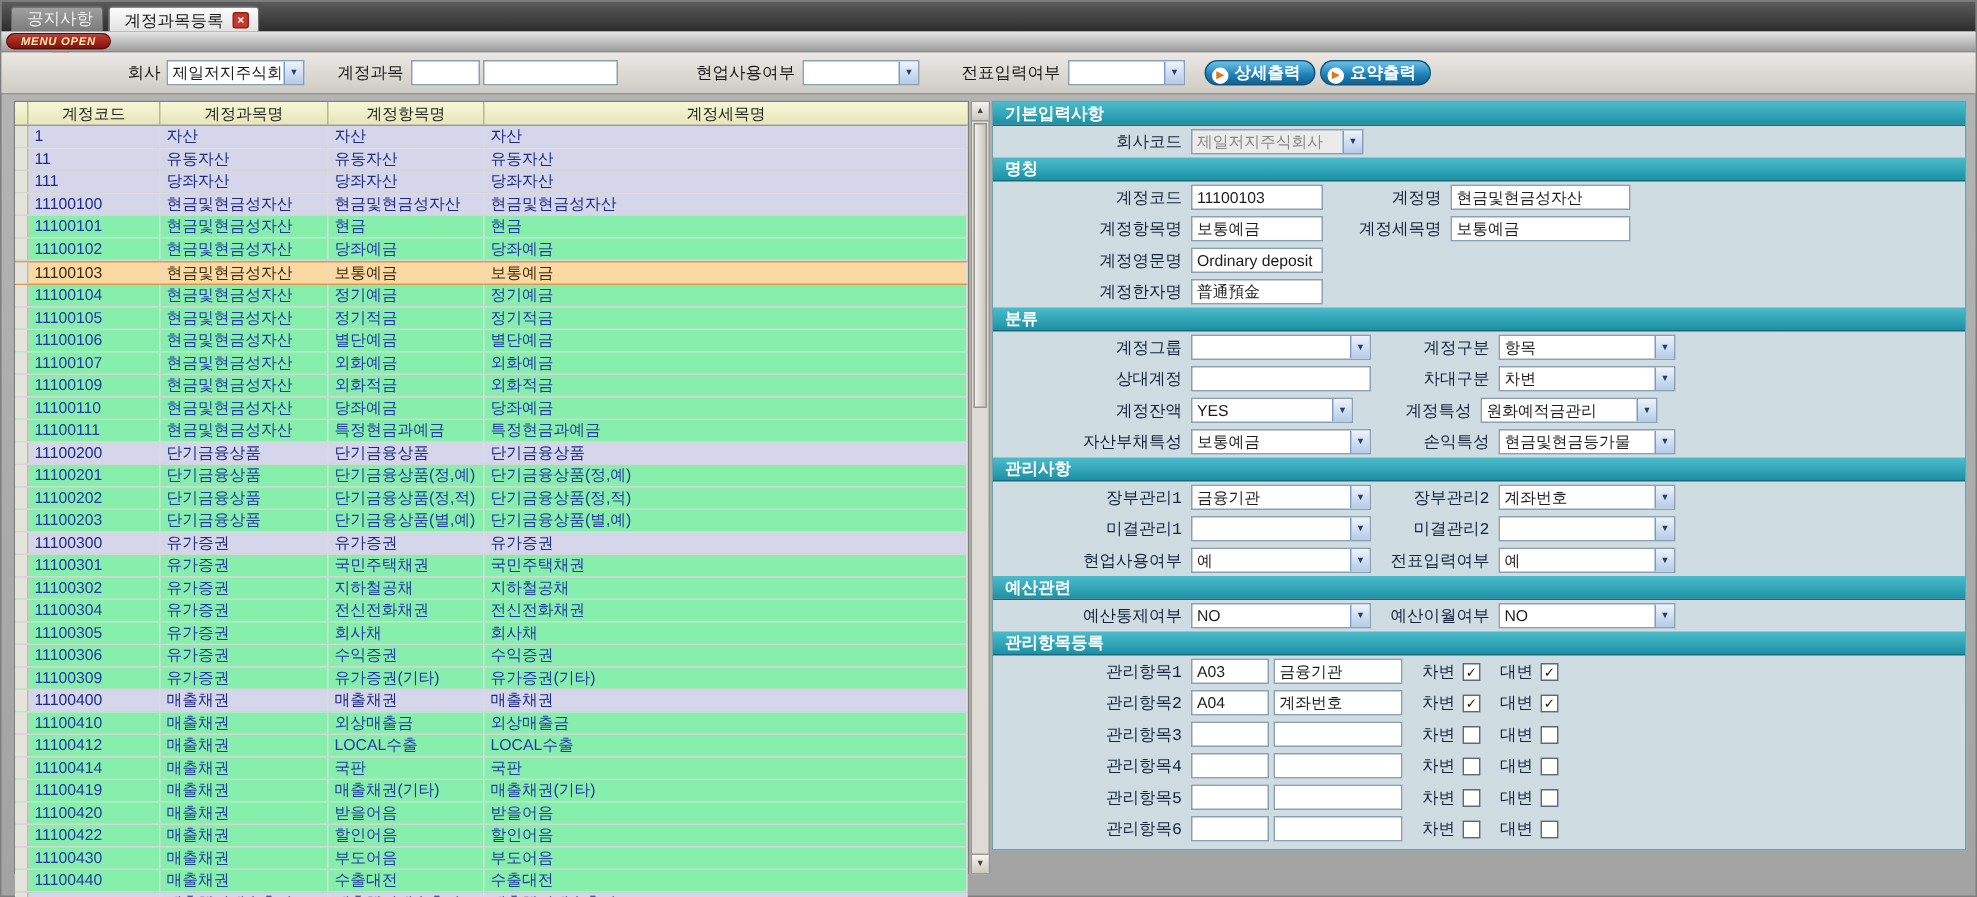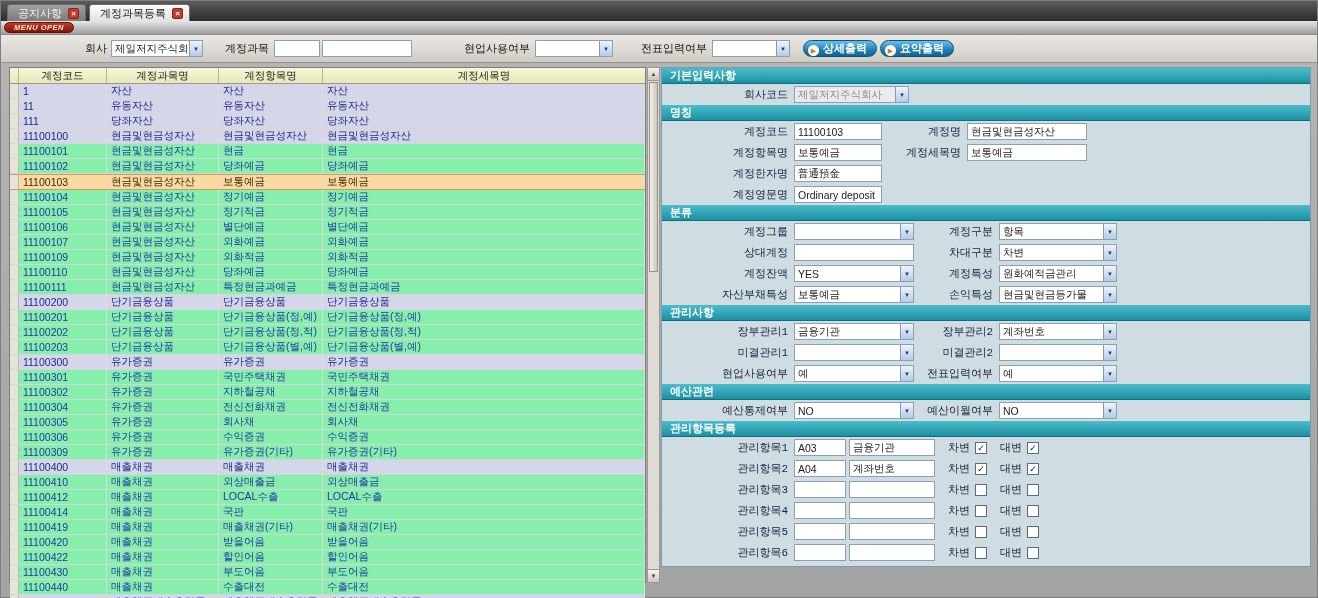--- a/index.html
+++ b/index.html
@@ -3,21 +3,21 @@
 <meta charset="utf-8">
 <style>
   *{box-sizing:border-box;margin:0;padding:0;}
   html,body{width:1318px;height:598px;}
   body{background:#a9a9a9;font-family:"Liberation Sans","DejaVu Sans",sans-serif;font-size:11px;overflow:hidden;position:relative;}
   .app{position:absolute;inset:0;background:linear-gradient(#b6b6b6,#a3a3a3);border:1px solid #7e7e7e;}
 
   
   .tabbar{position:absolute;left:0;top:0;width:100%;height:20px;background:linear-gradient(#5c5c5c,#2c2c2c);display:flex;align-items:flex-end;padding-left:6px;gap:3px;}
   .tab{height:17px;display:flex;align-items:center;gap:6px;padding:0 6px 0 10px;border:1px solid #6a6a6a;border-bottom:none;border-radius:3px 3px 0 0;font-size:11px;cursor:default;}
-  .tab.inactive{background:linear-gradient(#a0a0a0,#7b7b7b);color:#f2f2f2;}
+  .tab.inactive{background:linear-gradient(#a0a0a0,#7b7b7b);color:#f2f2f2;flex-direction:column;}
   .tab.active{background:linear-gradient(#fdfdfd,#e2e2e2);color:#141414;}
   .tab .x{width:11px;height:11px;background:#c43b2e;border:1px solid #8f211a;border-radius:2px;color:#fff;font-size:8px;line-height:9px;text-align:center;font-weight:bold;}
 
   
   .menustrip{position:absolute;left:0;top:20px;width:100%;height:14px;background:linear-gradient(#e6e6e6,#9d9d9d);border-bottom:1px solid #8a8a8a;display:flex;align-items:center;}
   .menu-open{margin-left:3px;height:11px;padding:0 9px;background:linear-gradient(#c23a2f,#7e1410);border:1px solid #5f0d0a;border-radius:6px;color:#ffe9b0;font-size:7.5px;font-weight:bold;font-style:italic;letter-spacing:.5px;display:flex;align-items:center;}
 
   
   .filterbar{position:absolute;left:0;top:34px;width:100%;height:28px;background:linear-gradient(#ece9e4,#cfccc6);border-bottom:1px solid #97948e;display:flex;align-items:center;}
   .flabel{color:#161616;white-space:nowrap;}
@@ -408,31 +408,31 @@
         <div class="flab l0">계정항목명</div>
         <div class="txt-box" style="width: 88px;">
           <span class="fv">보통예금</span>
         </div>
         <div class="flab l1">계정세목명</div>
         <div class="txt-box" style="width: 120px;">
           <span class="fv">보통예금</span>
         </div>
       </div>
       <div class="frow">
+        <div class="flab l0">계정영문명</div>
+        <div class="txt-box" style="width: 88px;">
+          <span class="fv">Ordinary deposit</span>
+        </div>
+      </div>
+      <div class="frow">
         <div class="flab l0">계정한자명</div>
         <div class="txt-box" style="width: 88px;">
           <span class="fv">普通預金</span>
         </div>
       </div>
-      <div class="frow">
-        <div class="flab l0">계정영문명</div>
-        <div class="txt-box" style="width: 88px;">
-          <span class="fv">Ordinary deposit</span>
-        </div>
-      </div>
       <div class="sec-h">분류</div>
       <div class="frow">
         <div class="flab l0">계정그룹</div>
         <div class="sel-box" style="width: 120px;">
           <span class="fv"></span>
           <span class="darr">▼</span>
         </div>
         <div class="flab l1">계정구분</div>
         <div class="sel-box" style="width: 118px;">
           <span class="fv">항목</span>
@@ -445,21 +445,21 @@
           <span class="fv"></span>
         </div>
         <div class="flab l1">차대구분</div>
         <div class="sel-box" style="width: 118px;">
           <span class="fv">차변</span>
           <span class="darr">▼</span>
         </div>
       </div>
       <div class="frow">
         <div class="flab l0">계정잔액</div>
-        <div class="sel-box" style="width: 120px;">
+        <div class="sel-box" style="width: 108px;">
           <span class="fv">YES</span>
           <span class="darr">▼</span>
         </div>
         <div class="flab l1">계정특성</div>
         <div class="sel-box" style="width: 118px;">
           <span class="fv">원화예적금관리</span>
           <span class="darr">▼</span>
         </div>
       </div>
       <div class="frow">

